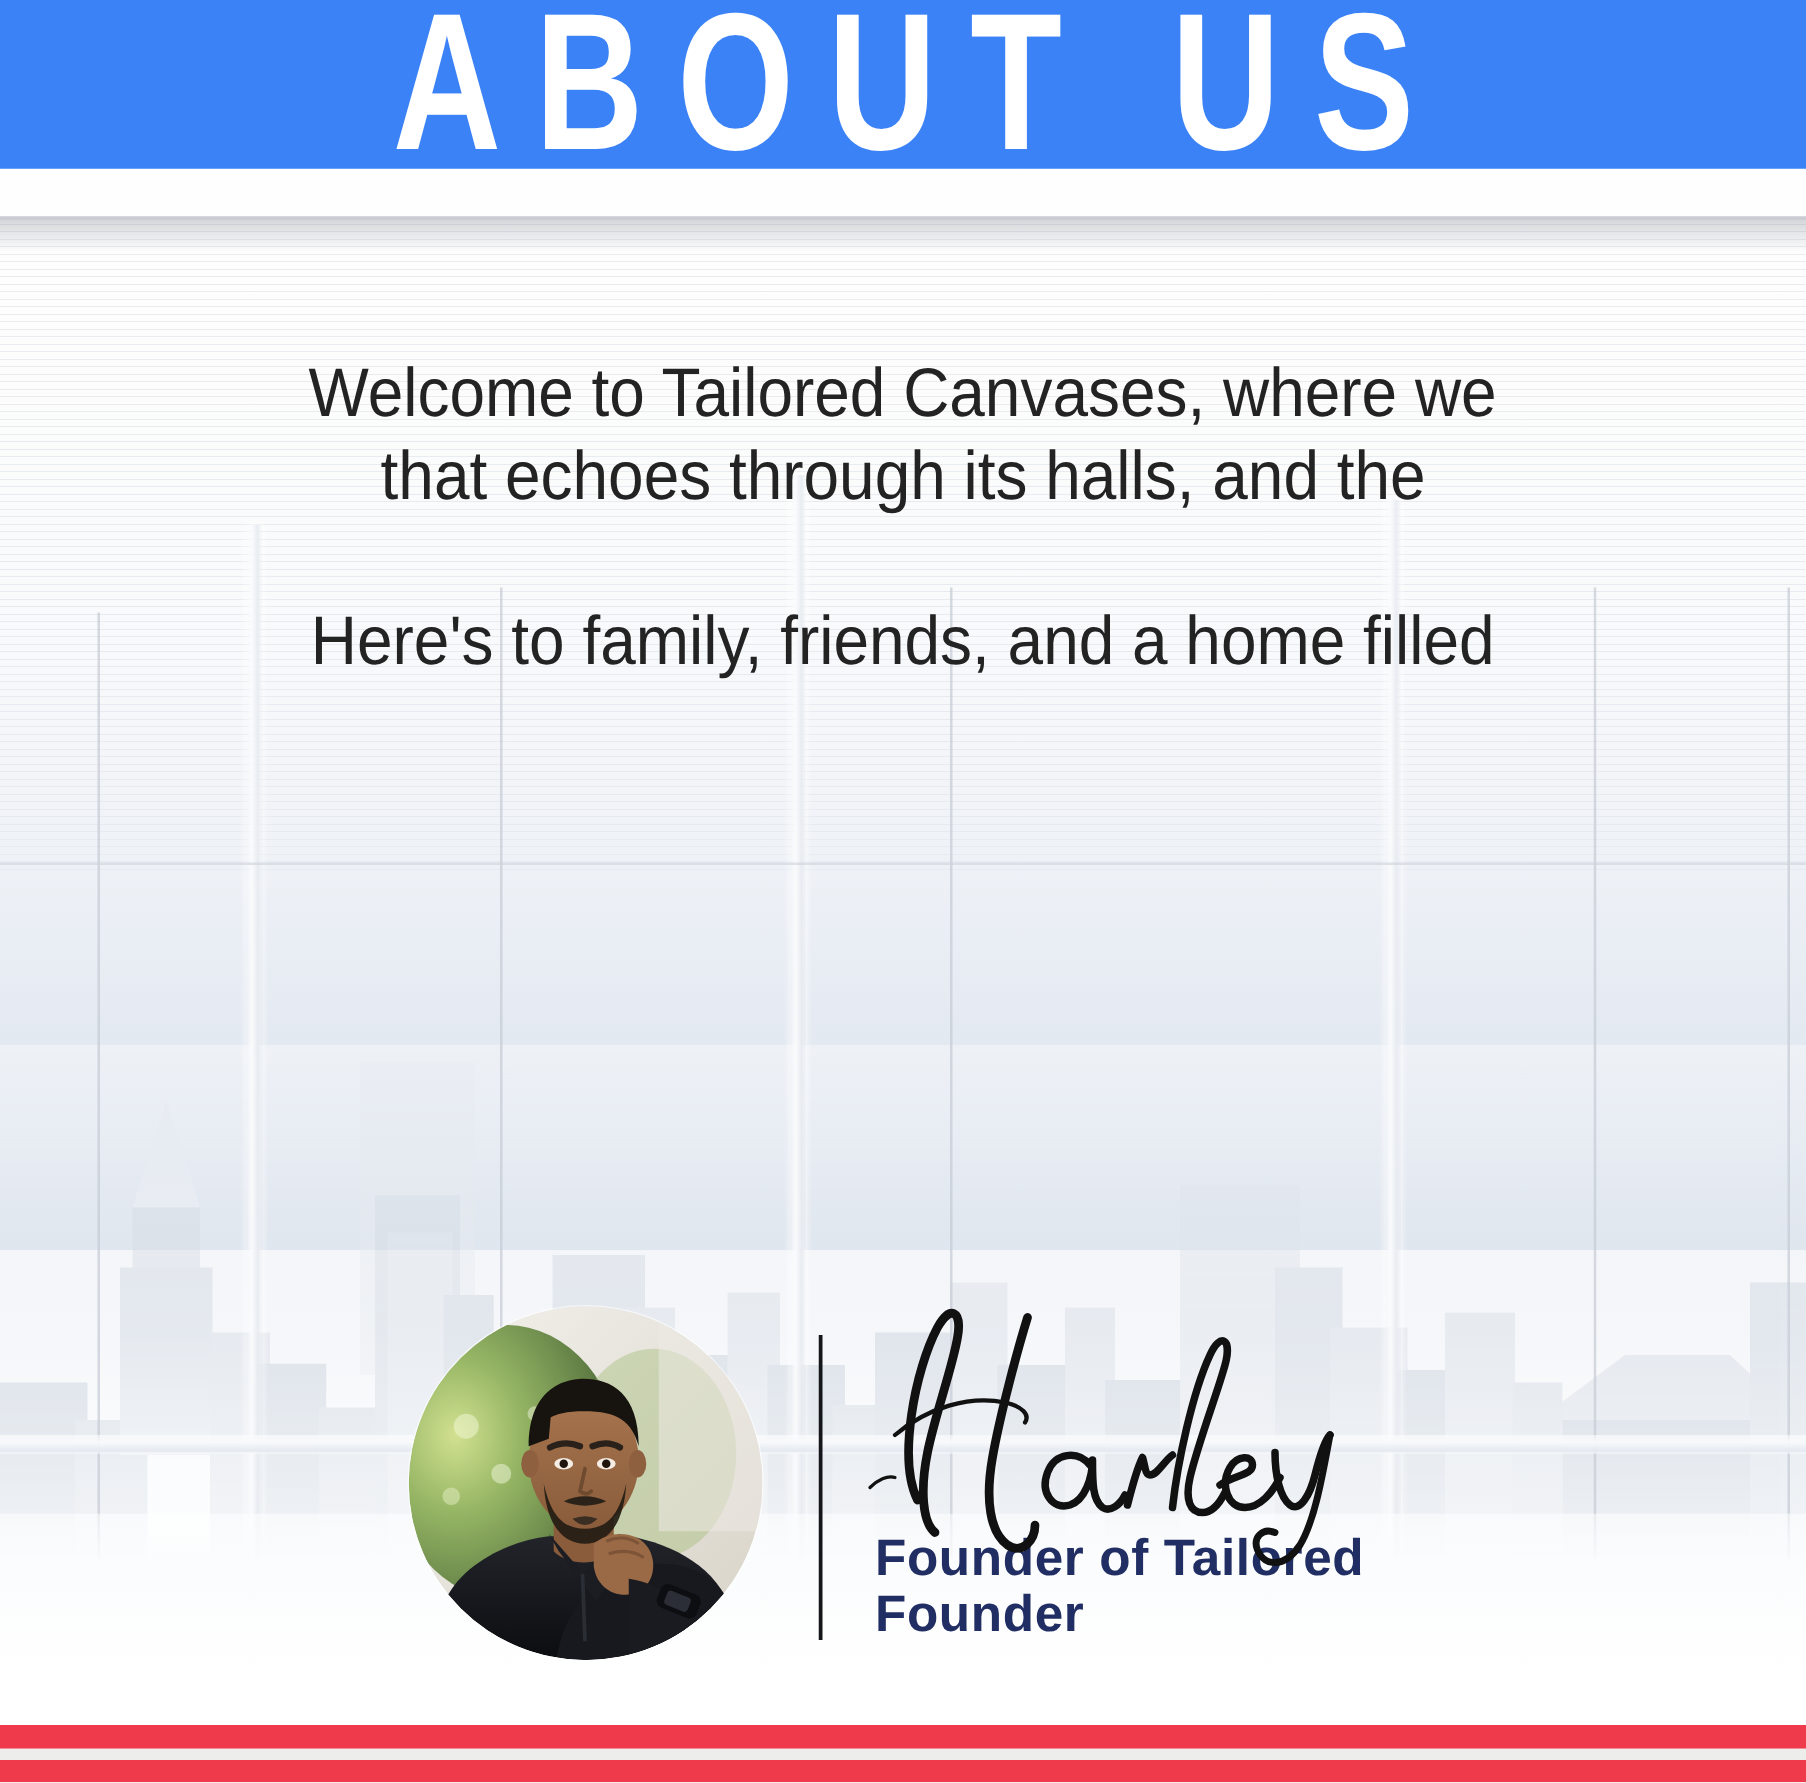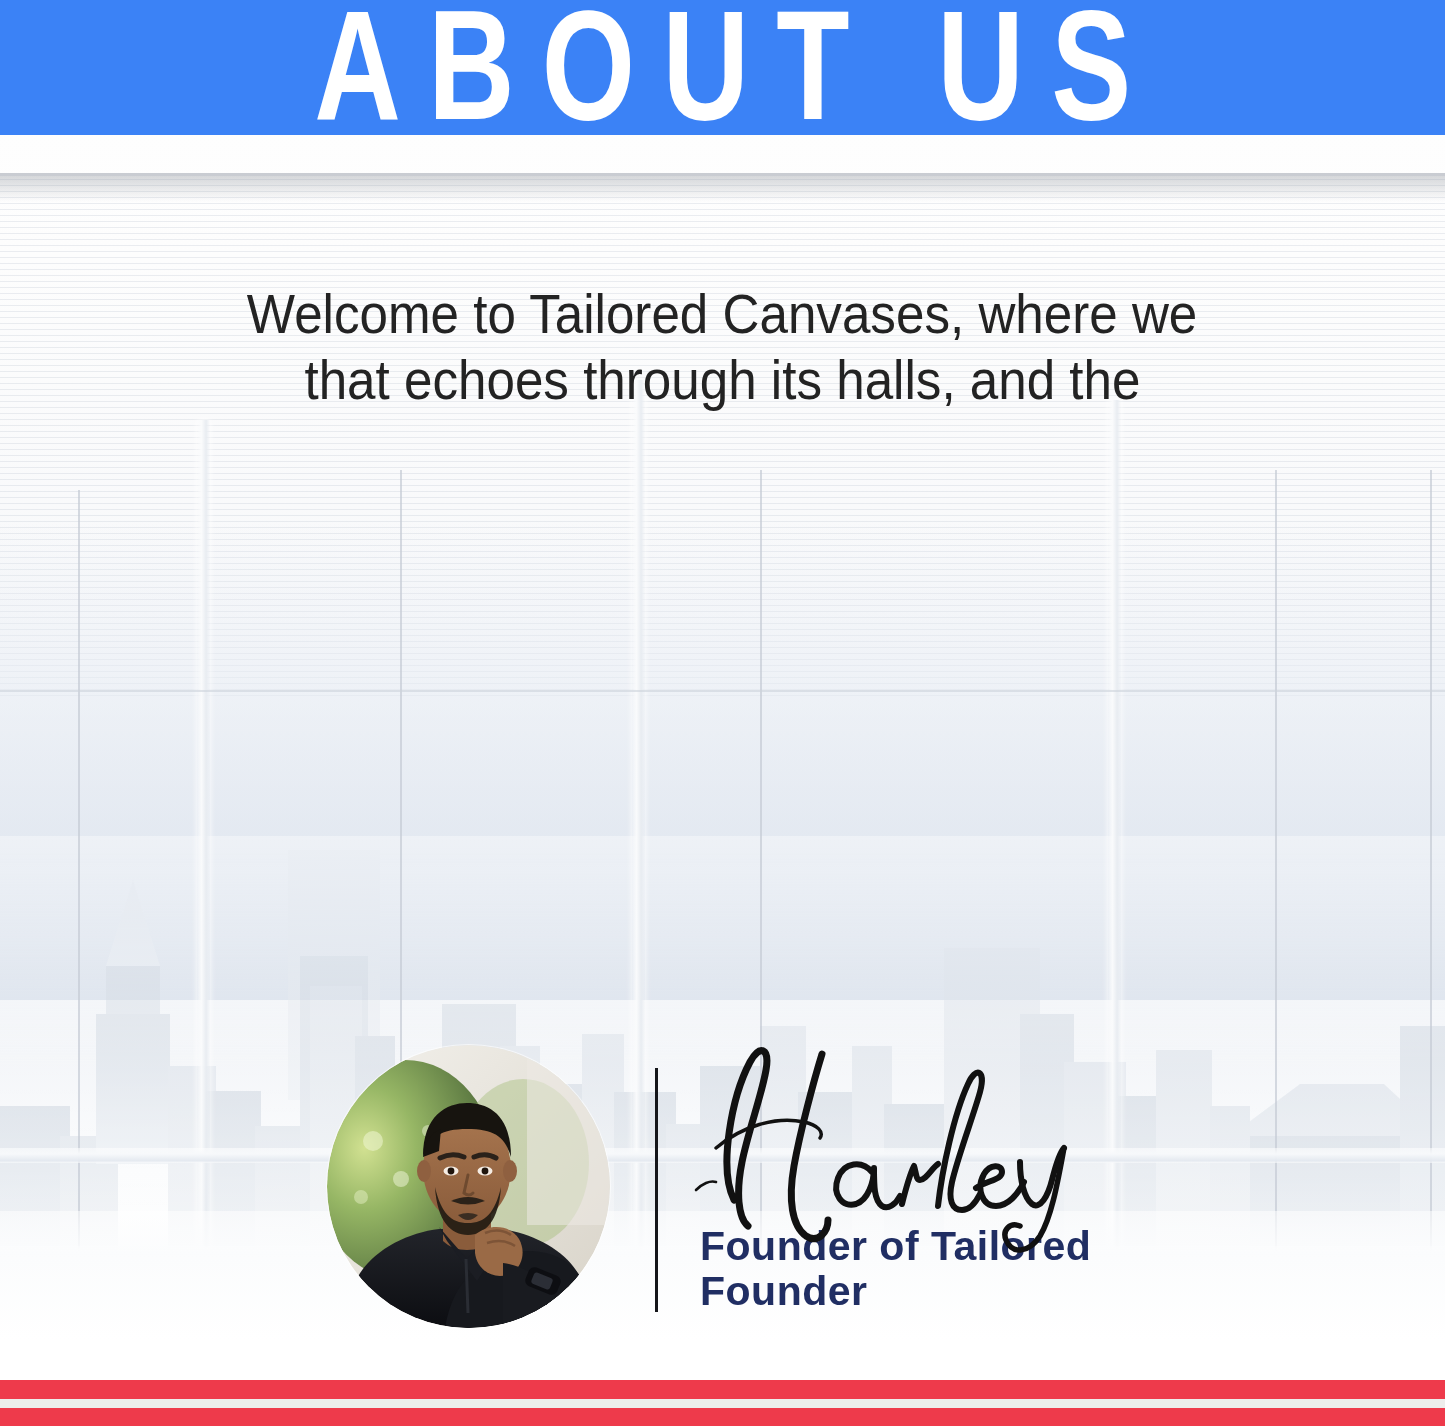--- a/index.html
+++ b/index.html
@@ -339,20 +339,21 @@
   <div class="banner">
     <div class="banner-title">ABOUT US</div>
   </div>
   <div class="banner-underline"></div>
   <div class="banner-shadow"></div>
 
   <div class="copy">
     <p><span class="shrink">Welcome to Tailored Canvases, where we</span></p>
     <p><span class="shrink">that echoes through its halls, and the</span></p>
     <div class="para-gap"></div>
+    <p><span class="shrink">Here's to family, friends, and a home filled</span></p>
   </div>
 
   <div class="avatar">
     <svg viewBox="0 0 283 283" aria-hidden="true">
       <defs>
         <clipPath id="circ">
             <circle cx="141.5" cy="141.5" r="141.5"></circle>
           </clipPath>
         <radialGradient id="foliage" cx="28%" cy="40%" r="70%">
           <stop offset="0%" stop-color="#cfe08a"></stop>

